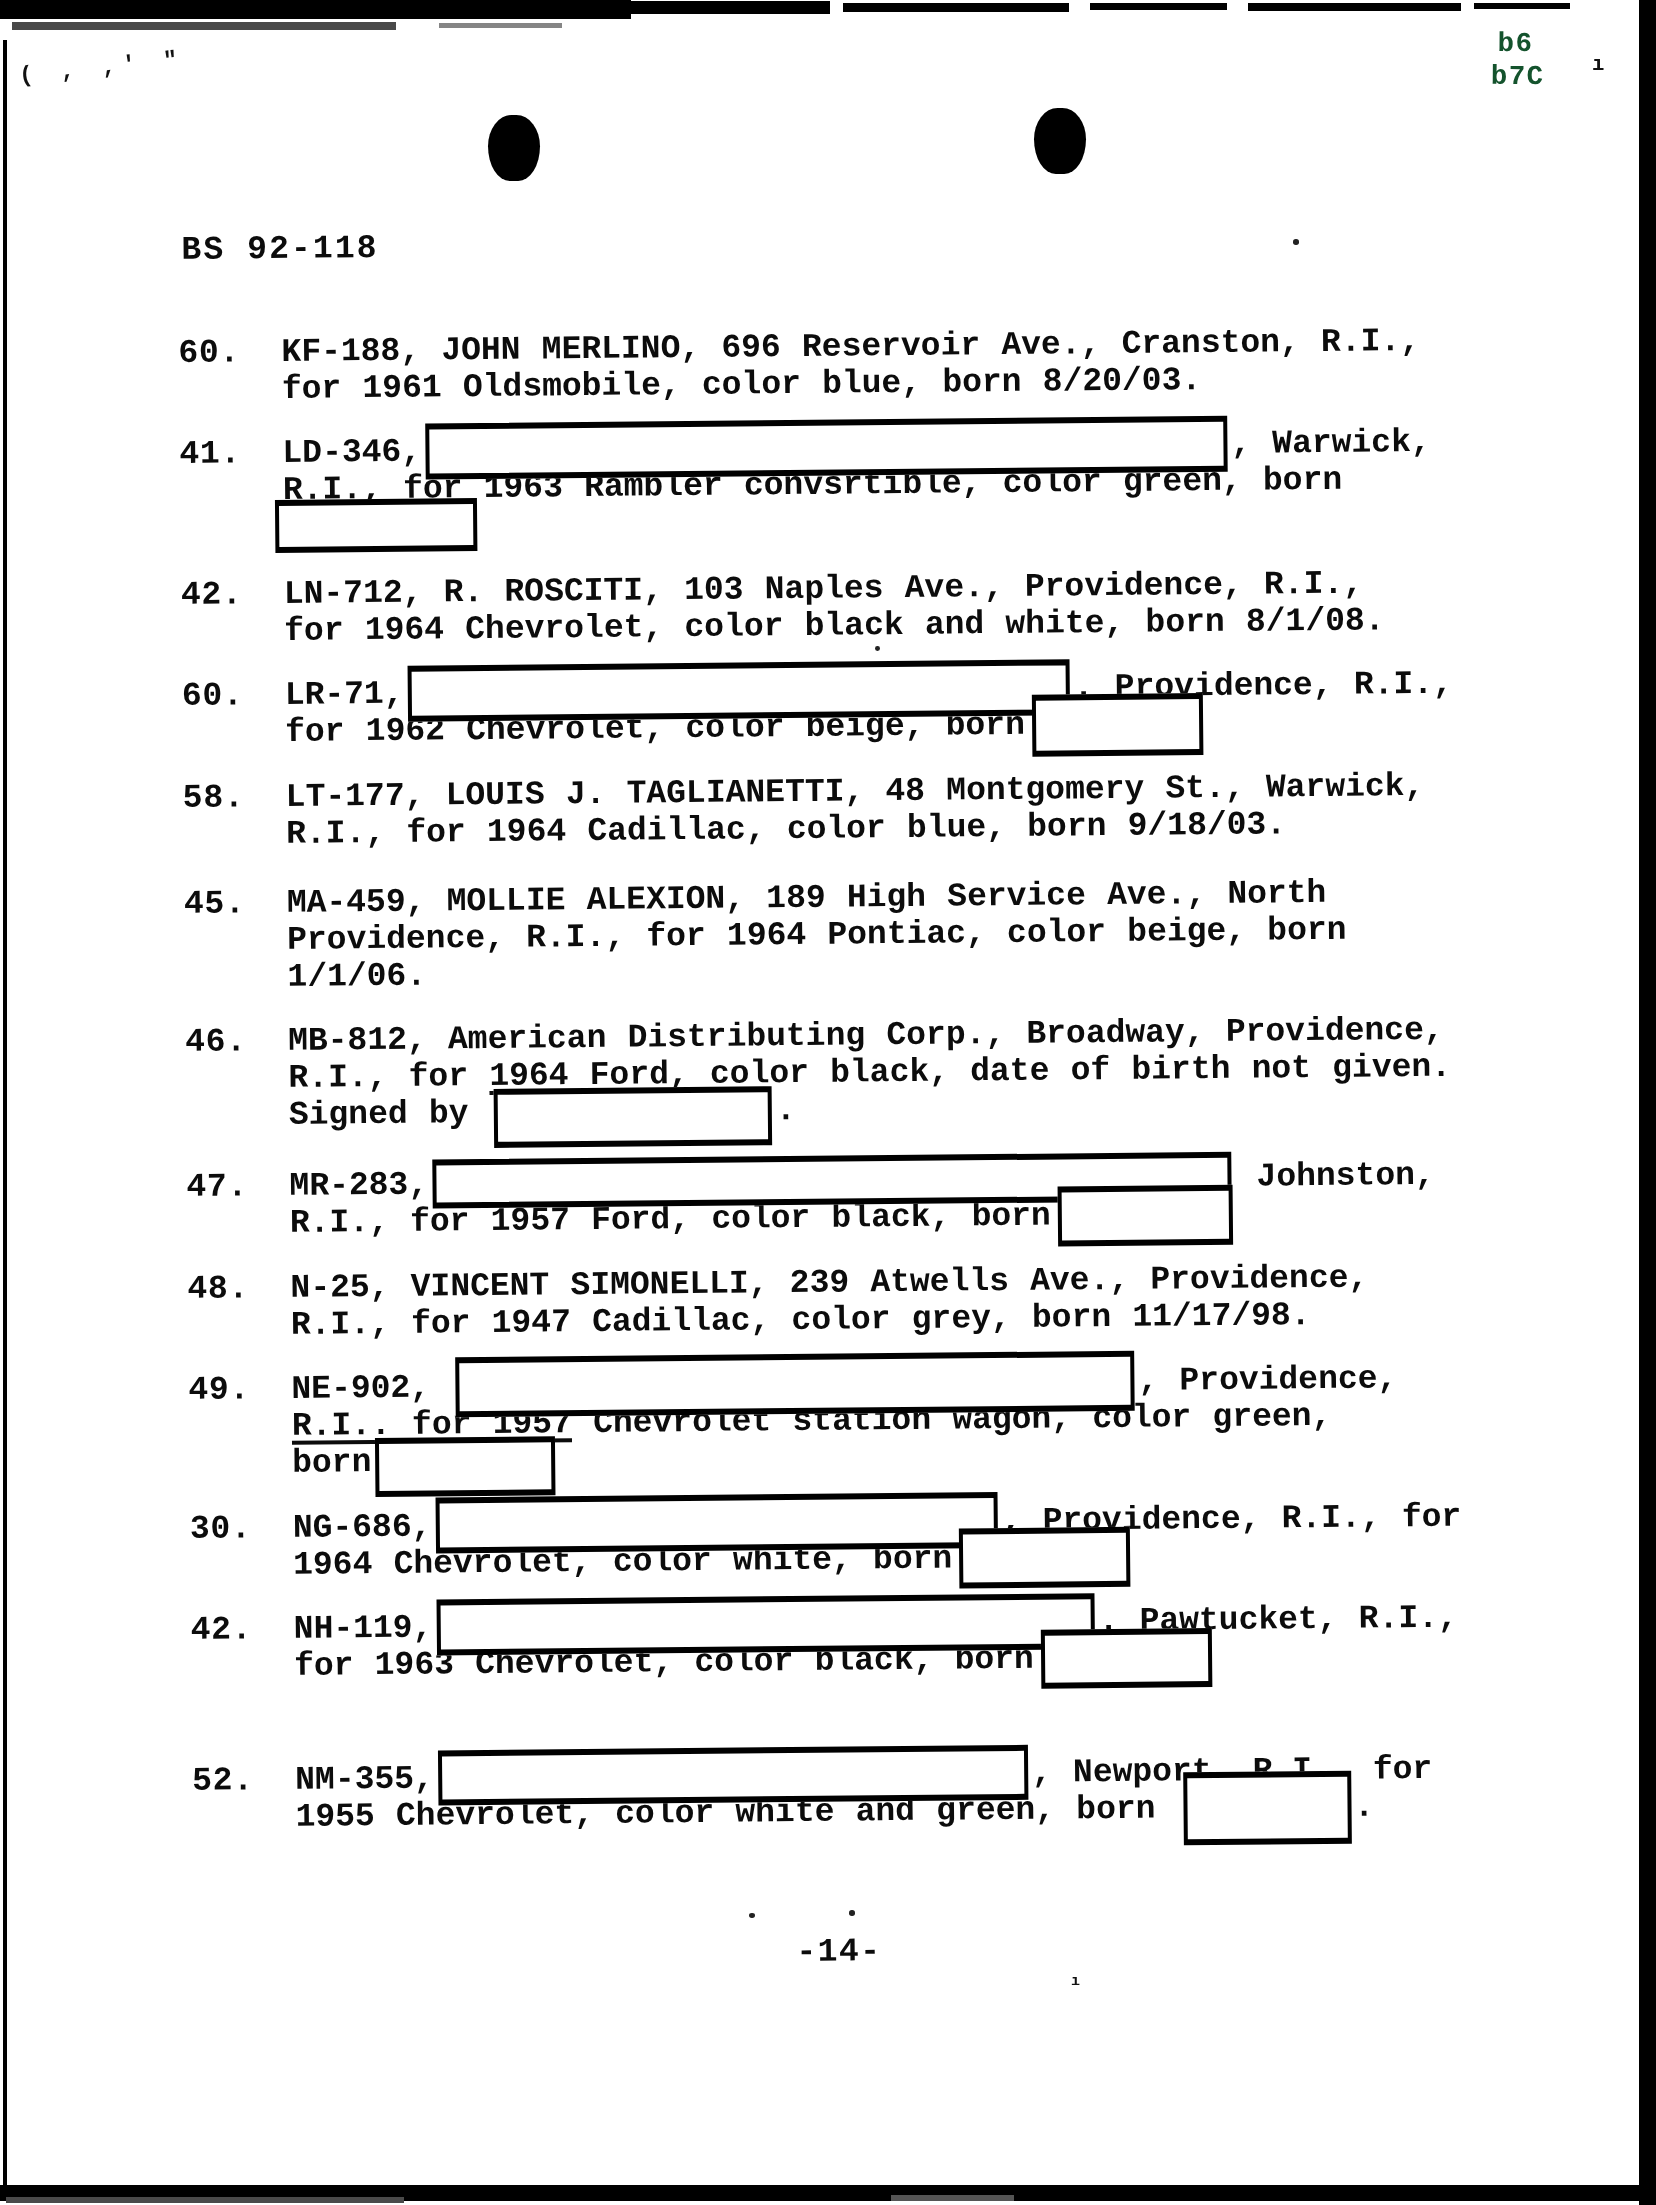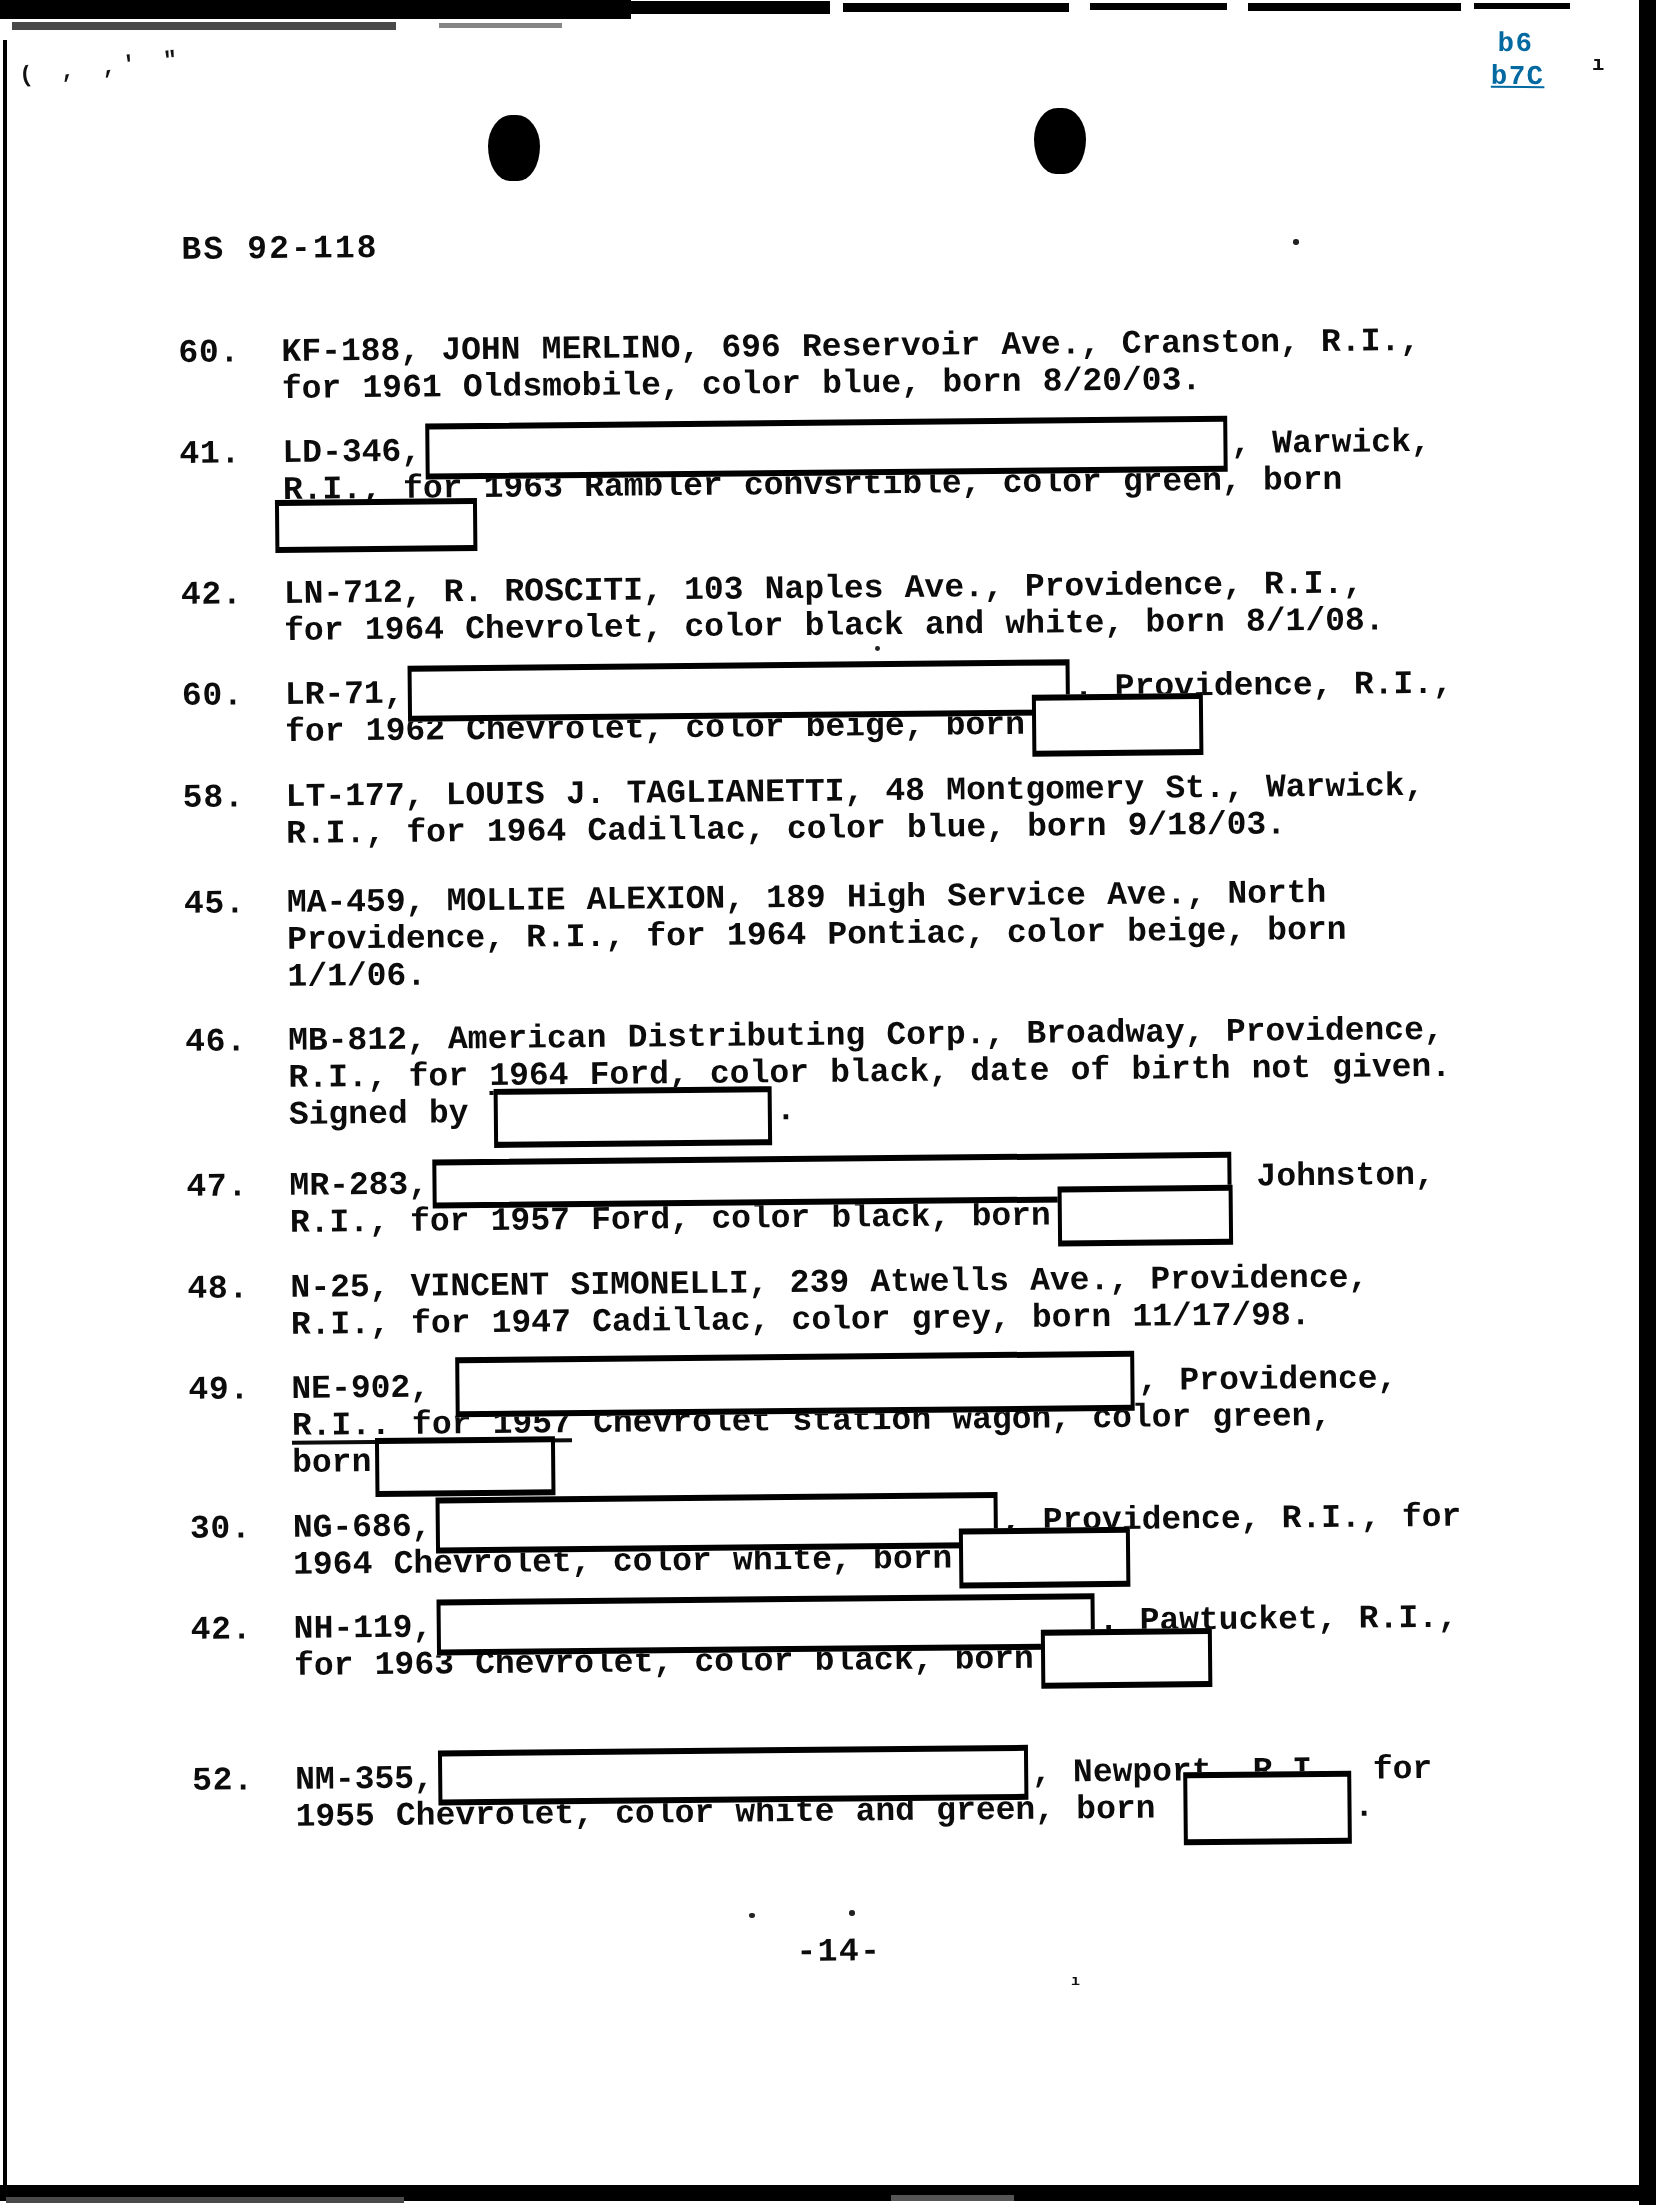--- a/index.html
+++ b/index.html
@@ -39,26 +39,26 @@
   .stray-b6-tick{left:1592px;top:53px;font-size:20.6px;}
   .stray-pg-tick{left:1071px;top:1973px;font-size:15px;}
   .speck{position:absolute;background:#222;border-radius:50%;}
   
   .content{
     position:absolute;left:0;top:0;width:1657px;
     transform:rotate(-0.55deg);
     transform-origin:274px 1028px;
   }
   .marking{
-    position:absolute;font-size:27.4px;font-weight:700;color:#0369a1;
+    position:absolute;font-size:27.4px;font-weight:700;color:#14532d;
     letter-spacing:1.4px;
     text-align:center;
   }
   .marking-b6{left:1507px;top:40px;transform:rotate(1deg);}
-  .marking-b7c{left:1500px;top:73px;transform:rotate(1deg);text-decoration:underline;}
+  .marking-b7c{left:1500px;top:73px;transform:rotate(1deg);}
   .case-number{
     position:absolute;left:189px;top:231px;
     font-size:33px;font-weight:700;letter-spacing:2.1px;
   }
   .entry-list{position:absolute;left:185px;top:334px;width:1330px;}
   .entry{display:flex;margin-bottom:27.4px;}
   .entry:nth-child(5){margin-bottom:32px;}
   .entry:nth-child(7){margin-bottom:34px;}
   .entry:nth-child(12){margin-bottom:77px;}
   .entry-number{

